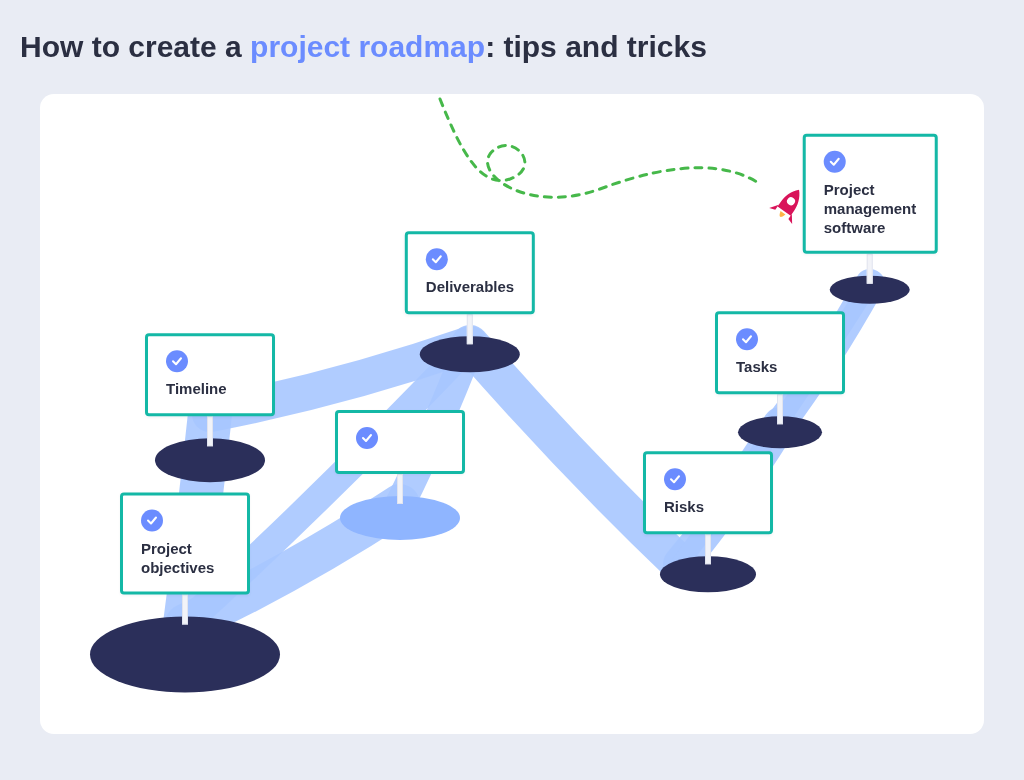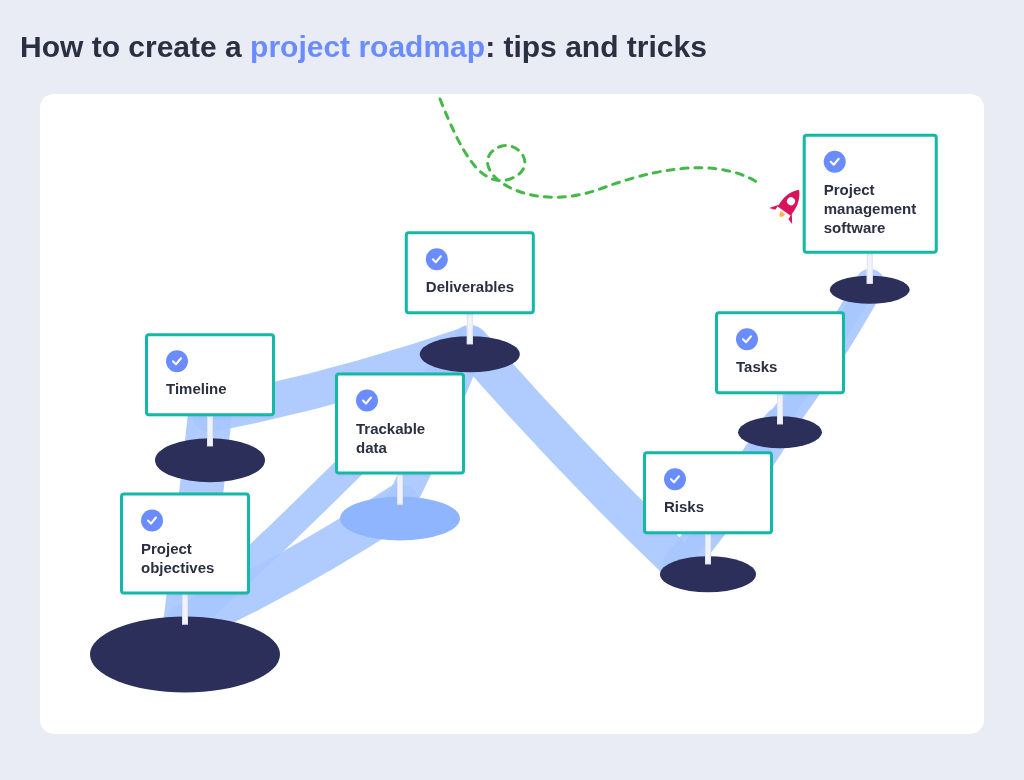--- a/index.html
+++ b/index.html
@@ -136,22 +136,21 @@
             </svg>
           </div><div style="white-space: pre-line;">Timeline</div></div>
       </div>
       <div class="milestone" style="left: 360px; top: 380px;">
         <div class="base light" style="width: 120px; height: 44px;"></div>
         <div class="post"></div>
         <div class="sign"><div class="check">
             <svg width="12" height="12" viewBox="0 0 24 24" fill="none" stroke="white" stroke-width="4" stroke-linecap="round" stroke-linejoin="round">
               <polyline points="4 12 10 18 20 6"></polyline>
             </svg>
-          </div><div style="white-space: pre-line;">Trackable
-data</div></div>
+          </div></div>
       </div>
       <div class="milestone" style="left: 430px; top: 220px;">
         <div class="base dark" style="width: 100px; height: 36px;"></div>
         <div class="post"></div>
         <div class="sign"><div class="check">
             <svg width="12" height="12" viewBox="0 0 24 24" fill="none" stroke="white" stroke-width="4" stroke-linecap="round" stroke-linejoin="round">
               <polyline points="4 12 10 18 20 6"></polyline>
             </svg>
           </div><div style="white-space: pre-line;">Deliverables</div></div>
       </div>

